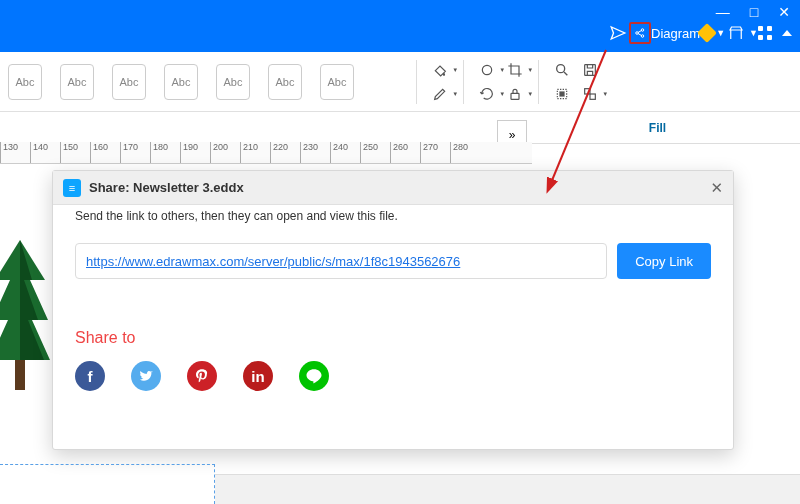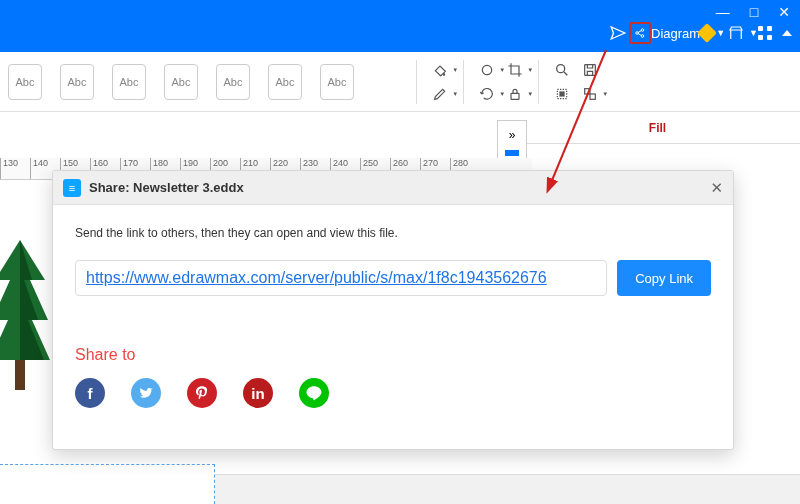--- a/index.html
+++ b/index.html
@@ -25,47 +25,47 @@
   .abc-group { display:flex; gap:18px; }
   .abc { width:34px; height:36px; border:1px solid #ccc; border-radius:4px; display:flex; align-items:center; justify-content:center; font-size:11px; color:#888;}
   .tool-sep { width:1px; height:44px; background:#ddd; margin:0 6px;}
   .tool-col { display:flex; flex-direction:column; gap:6px;}
   .tool-row { display:flex; align-items:center; gap:10px;}
   .tico { width:18px; height:18px; color:#555; display:flex; align-items:center; justify-content:center; position:relative;}
   .tico .dd { font-size:7px; color:#555; position:absolute; right:-8px; top:5px;}
 
   
   .right-panel { position:absolute; top:112px; right:0; width:285px; height:32px; display:flex; border-bottom:1px solid #ddd;}
-  .rtab { flex:1; display:flex; align-items:center; justify-content:center; font-size:12px; color:#b91c1c; background:#f3f3f3;}
+  .rtab { flex:1; display:flex; align-items:center; justify-content:center; font-size:12px; color:#0369a1; background:#f3f3f3;}
   .rtab.active { background:#fff; font-weight:600;}
   .expand-handle { position:absolute; top:120px; left:497px; width:30px; height:44px; border:1px solid #ccc; background:#fff; display:flex; flex-direction:column; align-items:center; justify-content:center; gap:4px; font-size:12px;}
   .expand-handle .blue { width:14px; height:6px; background:#0075ff; margin-top:4px;}
 
   
-  .ruler { position:absolute; top:142px; left:0; right:268px; height:22px; background:#fafafa; border-bottom:1px solid #ccc; overflow:hidden; font-size:9px; color:#666; display:flex;margin-top:16px;}
+  .ruler { position:absolute; top:142px; left:0; right:268px; height:22px; background:#fafafa; border-bottom:1px solid #ccc; overflow:hidden; font-size:9px; color:#666; display:flex;}
   .ruler .tick { width:30px; border-left:1px solid #aaa; padding-left:2px; position:relative;}
 
   
   .tree { position:absolute; left:-10px; top:240px; width:60px; height:160px; }
   .tree svg { width:100%; height:100%; }
   .modal { position:absolute; left:52px; top:170px; width:682px; height:280px; background:#fff; border:1px solid #d8d8d8; box-shadow:0 6px 20px rgba(0,0,0,0.18); border-radius:3px; display:flex; flex-direction:column;}
   .modal-header { height:34px; background:#efefef; display:flex; align-items:center; padding:0 10px; border-bottom:1px solid #e0e0e0;}
   .modal-header .logo { width:18px; height:18px; background:#0da5ff; border-radius:3px; display:flex; align-items:center; justify-content:center; color:#fff; font-size:11px; font-weight:bold; margin-right:8px;}
   .modal-header .title { font-size:13px; font-weight:600; color:#333;}
   .modal-header .close { margin-left:auto; color:#666; font-size:15px; cursor:pointer;}
   .modal-body { flex:1; display:flex;}
   .modal-side { width:110px; border-right:1px solid #eee; padding:20px 6px; display:flex; flex-direction:column; gap:20px; align-items:center;}
   .modal-side a { font-size:12px; text-decoration:none; }
   .side-active { color:#1e88ff;}
   .side-item { color:#444;}
-  .modal-main { flex:1; padding:21px 22px;}
+  .modal-main { flex:1; padding:4px 22px;}
   .instr { font-size:12px; color:#333; margin-bottom:20px;}
   .link-row { display:flex; gap:10px; align-items:center;}
   .link-box { flex:1; height:36px; border:1px solid #dcdcdc; border-radius:4px; display:flex; align-items:center; padding:0 10px; overflow:hidden;}
-  .link-box a { color:#1e74e6; font-size:16px; text-decoration:underline; white-space:nowrap;}
+  .link-box a { color:#1e74e6; font-size:13px; text-decoration:underline; white-space:nowrap;}
   .copy-btn { height:36px; padding:0 18px; background:#1a8bff; color:#fff; border:none; border-radius:4px; font-size:13px; cursor:pointer;}
   .shareto { margin-top:50px;}
   .shareto-label { font-size:16px; color:#ef4444; margin-bottom:14px;}
   .social-row { display:flex; gap:26px; align-items:center;}
   .soc { width:30px; height:30px; border-radius:50%; display:flex; align-items:center; justify-content:center; color:#fff; font-weight:bold; font-size:15px; cursor:pointer;}
   .fb { background:#3b5998;}
   .tw { background:#55acee;}
   .pin { background:#cc2127;}
   .li { background:#b91c1c;}
   .line { background:#00c300;}

